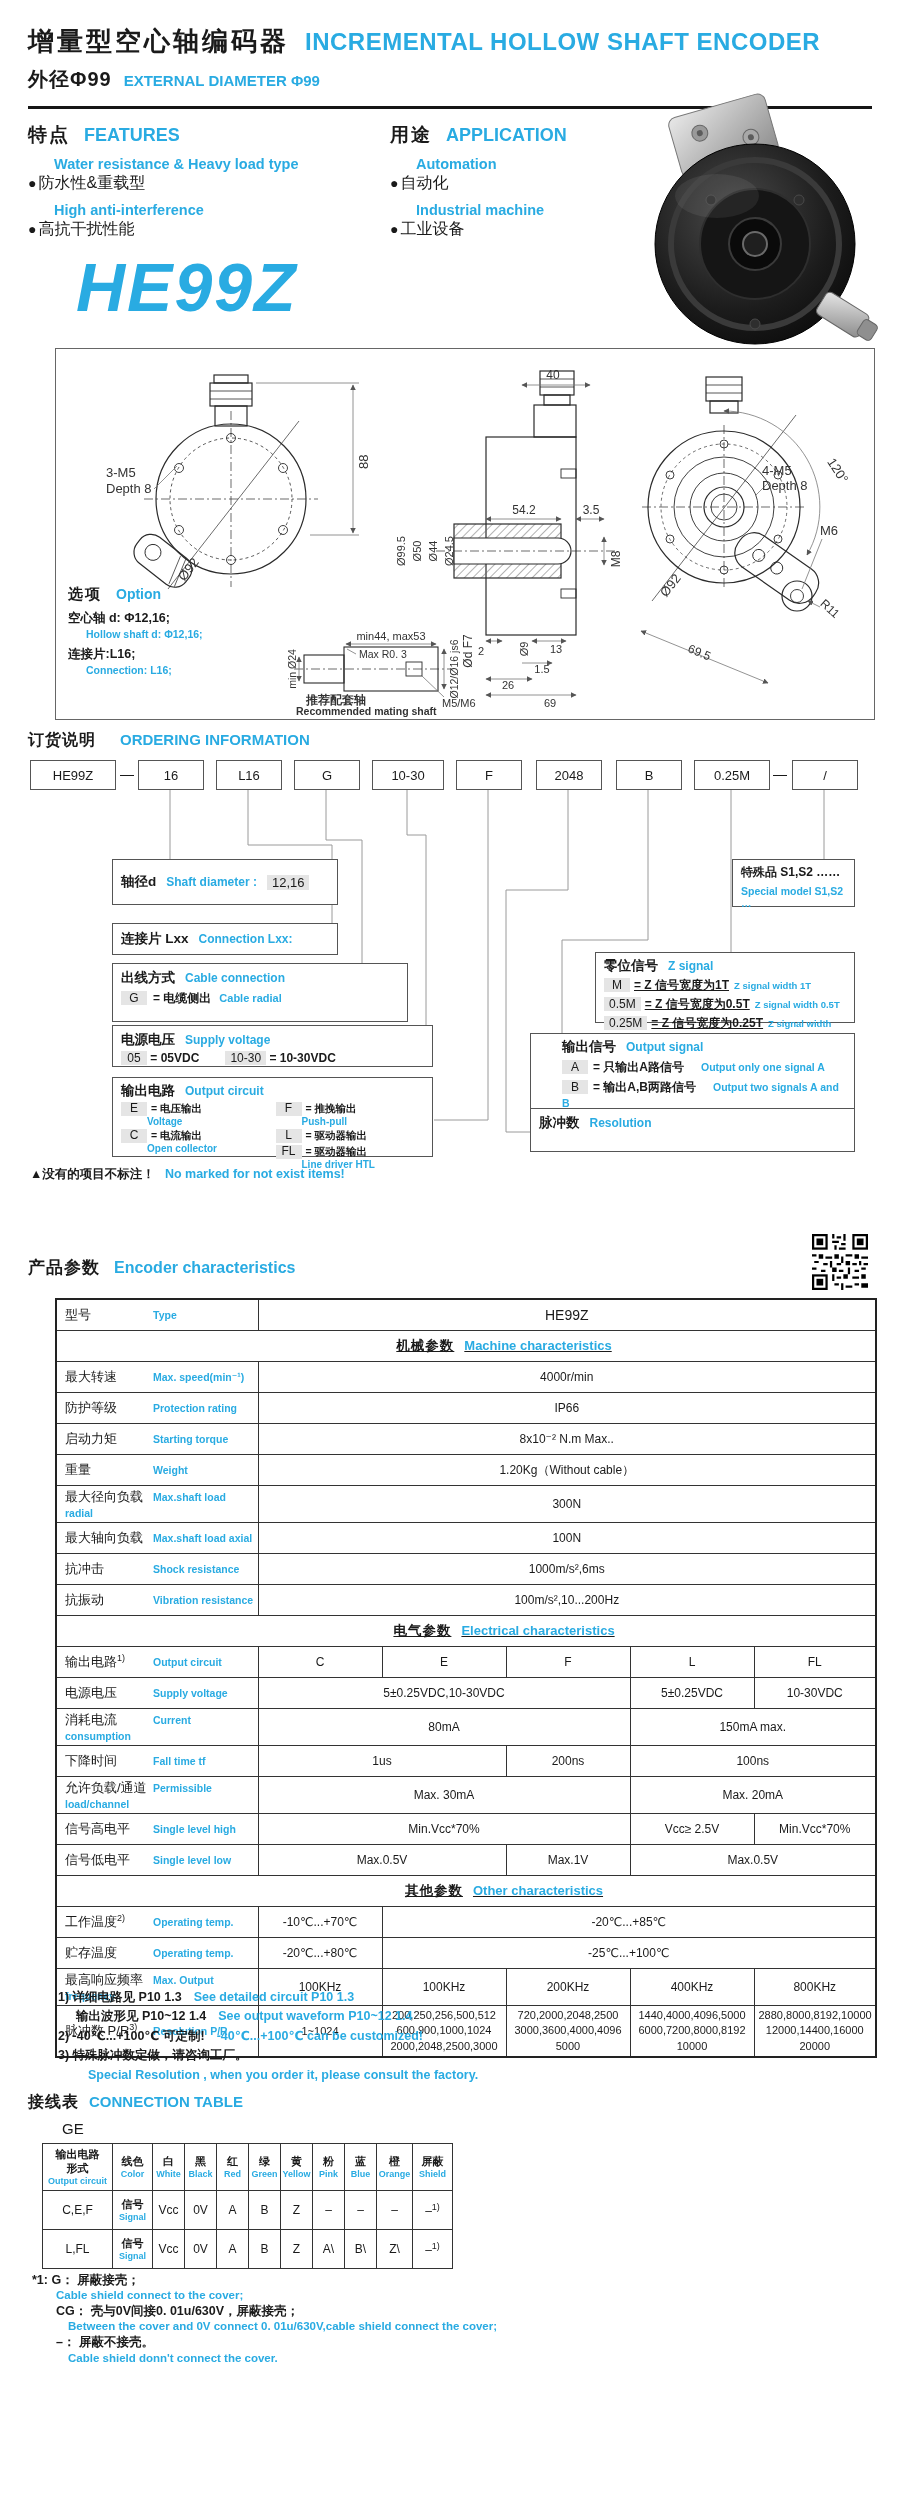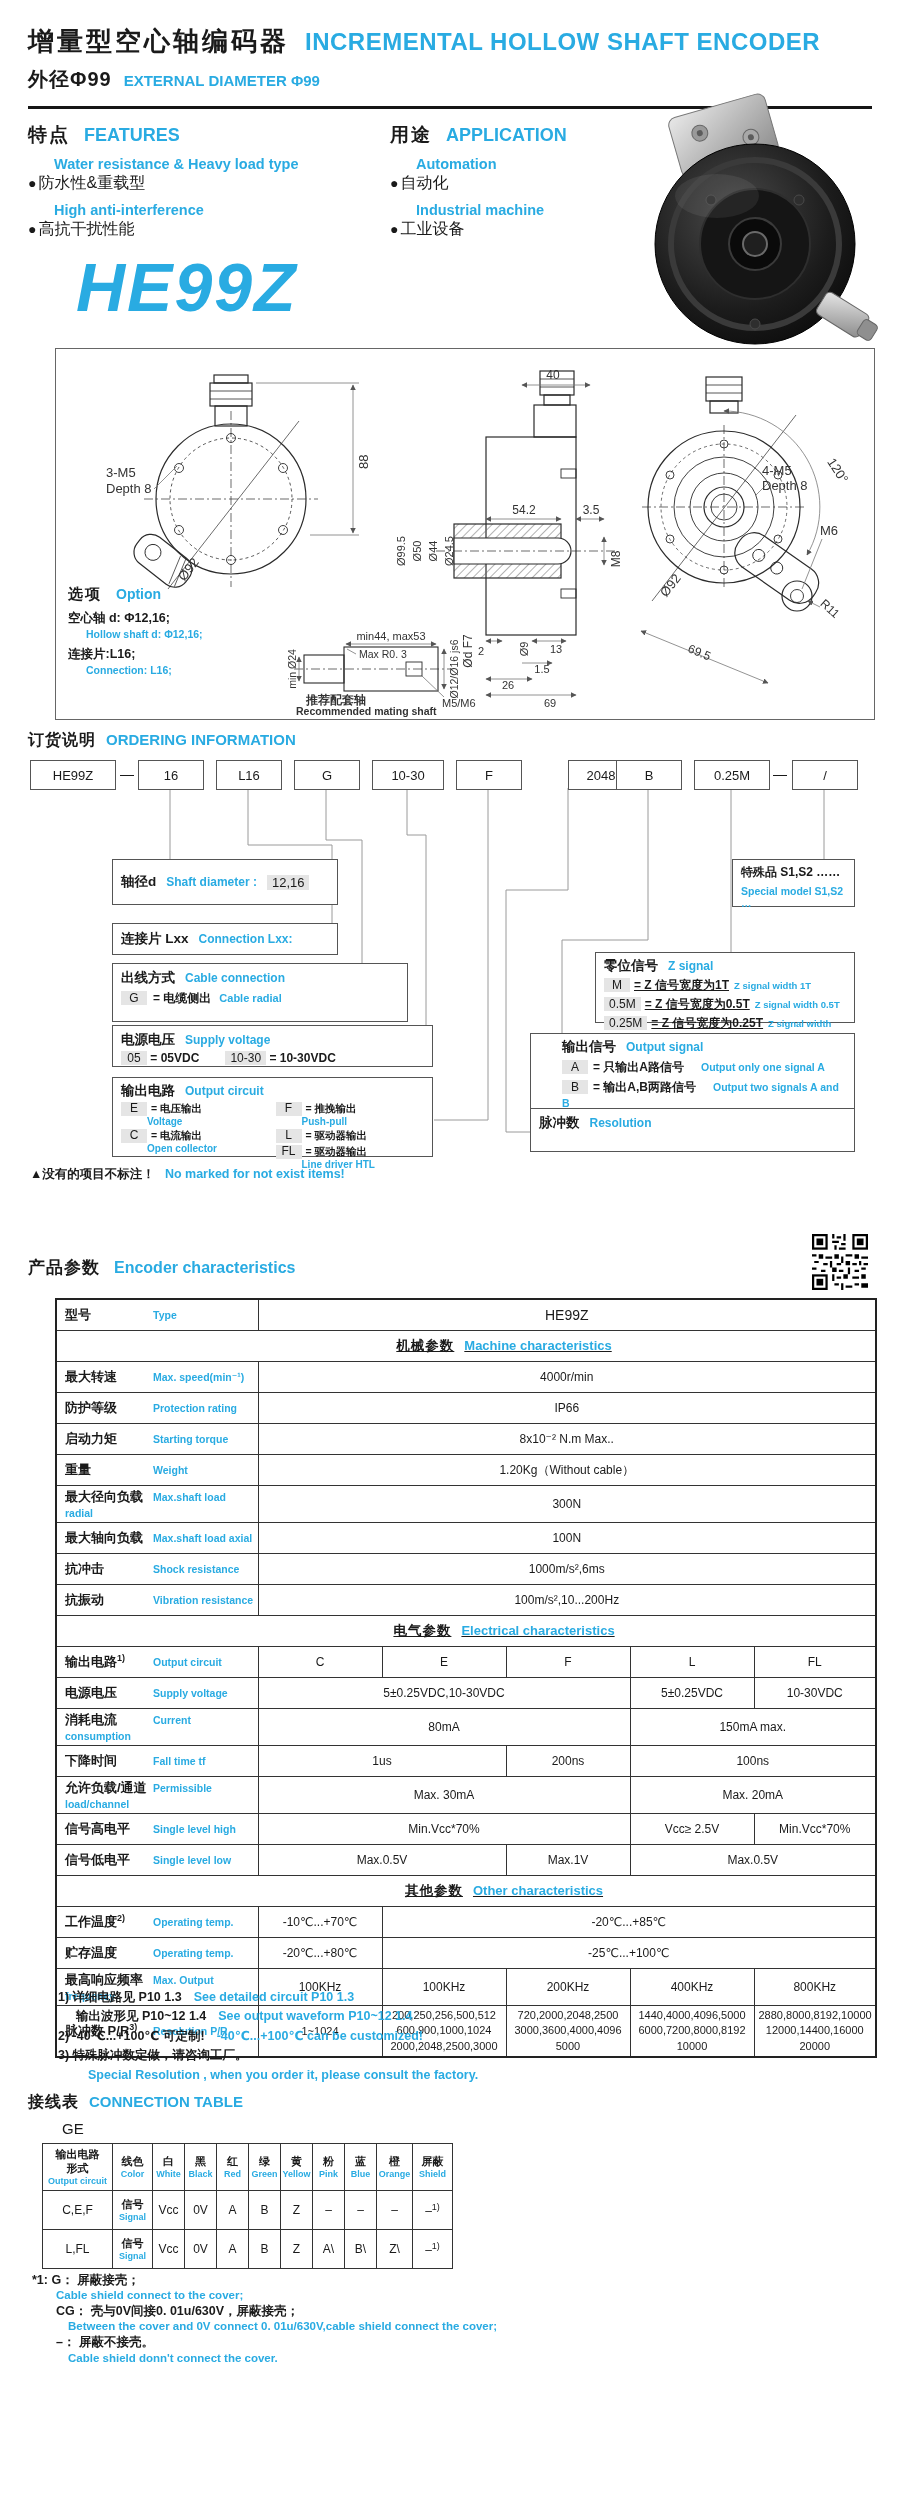--- a/index.html
+++ b/index.html
@@ -30,21 +30,21 @@
   .drawing-panel{position:absolute;left:55px;top:348px;width:818px;height:370px;border:1px solid #666;background:#fff;}
   .drawing-panel svg{display:block;}
   .opt{position:absolute;left:12px;top:236px;width:215px;}
   .opt .hd .cn{font-size:15px;font-weight:bold;letter-spacing:2px;}
   .opt .hd .en{font-size:14px;font-weight:bold;color:#29abe2;margin-left:14px;}
   .opt .l-cn{font-size:12.5px;font-weight:bold;margin-top:6px;}
   .opt .l-en{font-size:10.5px;font-weight:bold;color:#29abe2;margin-left:18px;margin-top:1px;}
   
   .ord-hd{position:absolute;left:28px;top:730px;white-space:nowrap;}
   .ord-hd .cn{font-size:16px;font-weight:bold;letter-spacing:1px;}
-  .ord-hd .en{font-size:15px;font-weight:bold;color:#29abe2;margin-left:10px;}
+  .ord-hd .en{font-size:15px;font-weight:bold;color:#29abe2;margin-left:24px;}
   .ordering{position:absolute;left:0;top:760px;width:900px;height:432px;}
   .ordering svg.conn-lines{position:absolute;left:0;top:0;}
   .code-box{position:absolute;top:0;height:28px;border:1px solid #555;background:#fff;
             display:flex;align-items:center;justify-content:center;font-size:13px;z-index:2;}
   .code-dash{position:absolute;top:0;height:28px;display:flex;align-items:center;font-size:14px;z-index:2;}
   .ob{position:absolute;border:1px solid #555;background:#fff;z-index:2;box-sizing:border-box;padding:4px 8px;}
   .ob .hd-cn{font-size:13.5px;font-weight:bold;}
   .ob .hd-en{font-size:12px;font-weight:bold;color:#29abe2;margin-left:10px;}
   .chip{display:inline-block;background:#e5e5e5;padding:0 5px;min-width:16px;text-align:center;font-size:12px;}
   .ob .row{margin-top:3px;font-size:12px;}
@@ -82,21 +82,21 @@
   
   .chars-hd{position:absolute;left:28px;top:1256px;white-space:nowrap;}
   .chars-hd .cn{font-size:17px;font-weight:bold;letter-spacing:1px;}
   .chars-hd .en{font-size:16px;font-weight:bold;color:#29abe2;margin-left:14px;}
   .qr{position:absolute;left:812px;top:1234px;}
   table.mt{position:absolute;left:55px;top:1298px;width:820px;border-collapse:collapse;table-layout:fixed;
            font-size:12px;}
   table.mt td{border:1px solid #333;height:26px;padding:2px 4px;text-align:center;vertical-align:middle;}
   table.mt{border:2px solid #222;}
   table.mt td.lab{text-align:left;padding-left:8px;}
-  .l-cn{font-size:13px;font-weight:bold;display:inline-block;min-width:88px;}
+  .l-cn{font-size:13px;font-weight:normal;display:inline-block;min-width:88px;}
   .l-en{font-size:10.5px;font-weight:bold;color:#29abe2;}
   td.sec{text-align:left;padding-left:80px !important;text-decoration:underline;}
   td.sec .s-cn{font-size:13.5px;font-weight:bold;letter-spacing:1px;}
   td.sec .s-en{font-size:13px;font-weight:bold;color:#29abe2;margin-left:10px;}
   .tr-type td{height:30px;}
   .tr-type td.val{font-size:14px;}
   .tr-freq td{height:30px;}
   .tr-resol td{height:64px;font-size:11px;}
   td.pre{white-space:pre-line;text-align:left;line-height:1.4;padding-left:6px;}
   sup{font-size:9px;}
@@ -386,21 +386,21 @@
       </g>
     </svg>
 
     <div class="code-box" style="left:30px;width:84px;">HE99Z</div>
     <div class="code-dash" style="left:117px;width:20px;justify-content:center;">—</div>
     <div class="code-box" style="left:138px;width:64px;">16</div>
     <div class="code-box" style="left:216px;width:64px;">L16</div>
     <div class="code-box" style="left:294px;width:64px;">G</div>
     <div class="code-box" style="left:372px;width:70px;">10-30</div>
     <div class="code-box" style="left:456px;width:64px;">F</div>
-    <div class="code-box" style="left:568px;width:64px;">2048</div>
+    <div class="code-box" style="left:536px;width:64px;">2048</div>
     <div class="code-box" style="left:616px;width:64px;">B</div>
     <div class="code-box" style="left:694px;width:74px;">0.25M</div>
     <div class="code-dash" style="left:770px;width:20px;justify-content:center;">—</div>
     <div class="code-box" style="left:792px;width:64px;">/</div>
 
     <div class="ob ob1">
       <span class="hd-cn">轴径d</span>
       <span class="hd-en">Shaft diameter :</span>
       <span class="chip">12,16</span>
     </div>

